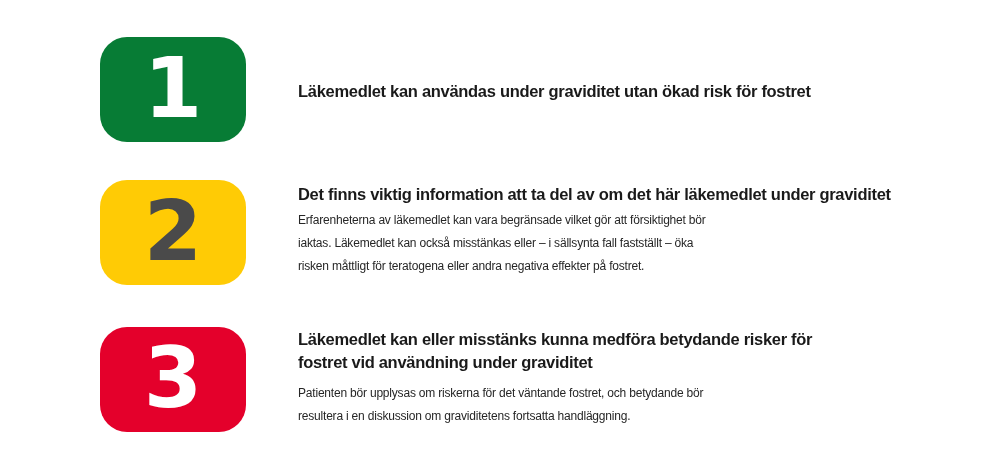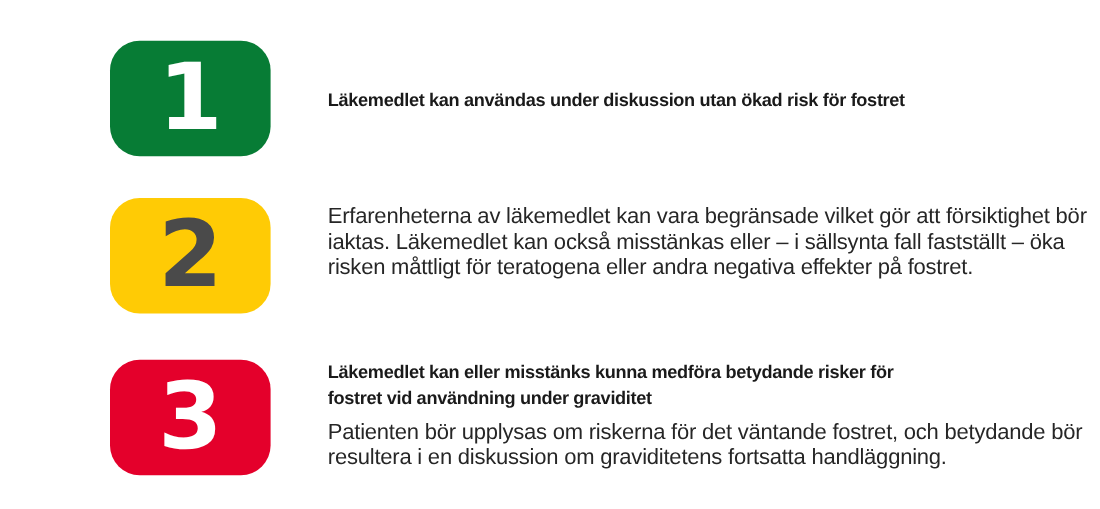--- a/index.html
+++ b/index.html
@@ -43,45 +43,46 @@
     margin: 0;
     font-size: 16.5px;
     font-weight: 700;
     line-height: 23px;
     letter-spacing: -0.3px;
     color: #1a1a1a;
     white-space: pre-line;
   }
   .body {
     margin: 3px 0 0 0;
-    font-size: 20px;
+    font-size: 12px;
     font-weight: 400;
     line-height: 23px;
     letter-spacing: -0.2px;
     color: #262626;
     white-space: pre-line;
   }
   .text-3 .body { margin-top: 8px; }
 </style>
 </head>
 <body>
 
 <div class="canvas">
 
   <div class="badge badge-1" style="background-color: rgb(7, 124, 53);">
     <span class="num" style="color: rgb(255, 255, 255);">1</span>
   </div>
   <div class="textblock text-1">
-    <h3 class="title">Läkemedlet kan användas under diskussion utan ökad risk för fostret</h3>
+    <h3 class="title">Läkemedlet kan användas under graviditet utan ökad risk för fostret</h3>
   </div>
 
   <div class="badge badge-2" style="background-color: rgb(255, 203, 5);">
     <span class="num" style="color: rgb(74, 74, 74);">2</span>
   </div>
   <div class="textblock text-2">
+    <h3 class="title">Det finns viktig information att ta del av om det här läkemedlet under graviditet</h3>
     <p class="body">Erfarenheterna av läkemedlet kan vara begränsade vilket gör att försiktighet bör
 iaktas. Läkemedlet kan också misstänkas eller – i sällsynta fall fastställt – öka
 risken måttligt för teratogena eller andra negativa effekter på fostret.</p>
   </div>
 
   <div class="badge badge-3" style="background-color: rgb(228, 0, 43);">
     <span class="num" style="color: rgb(255, 255, 255);">3</span>
   </div>
   <div class="textblock text-3">
     <h3 class="title">Läkemedlet kan eller misstänks kunna medföra betydande risker för

